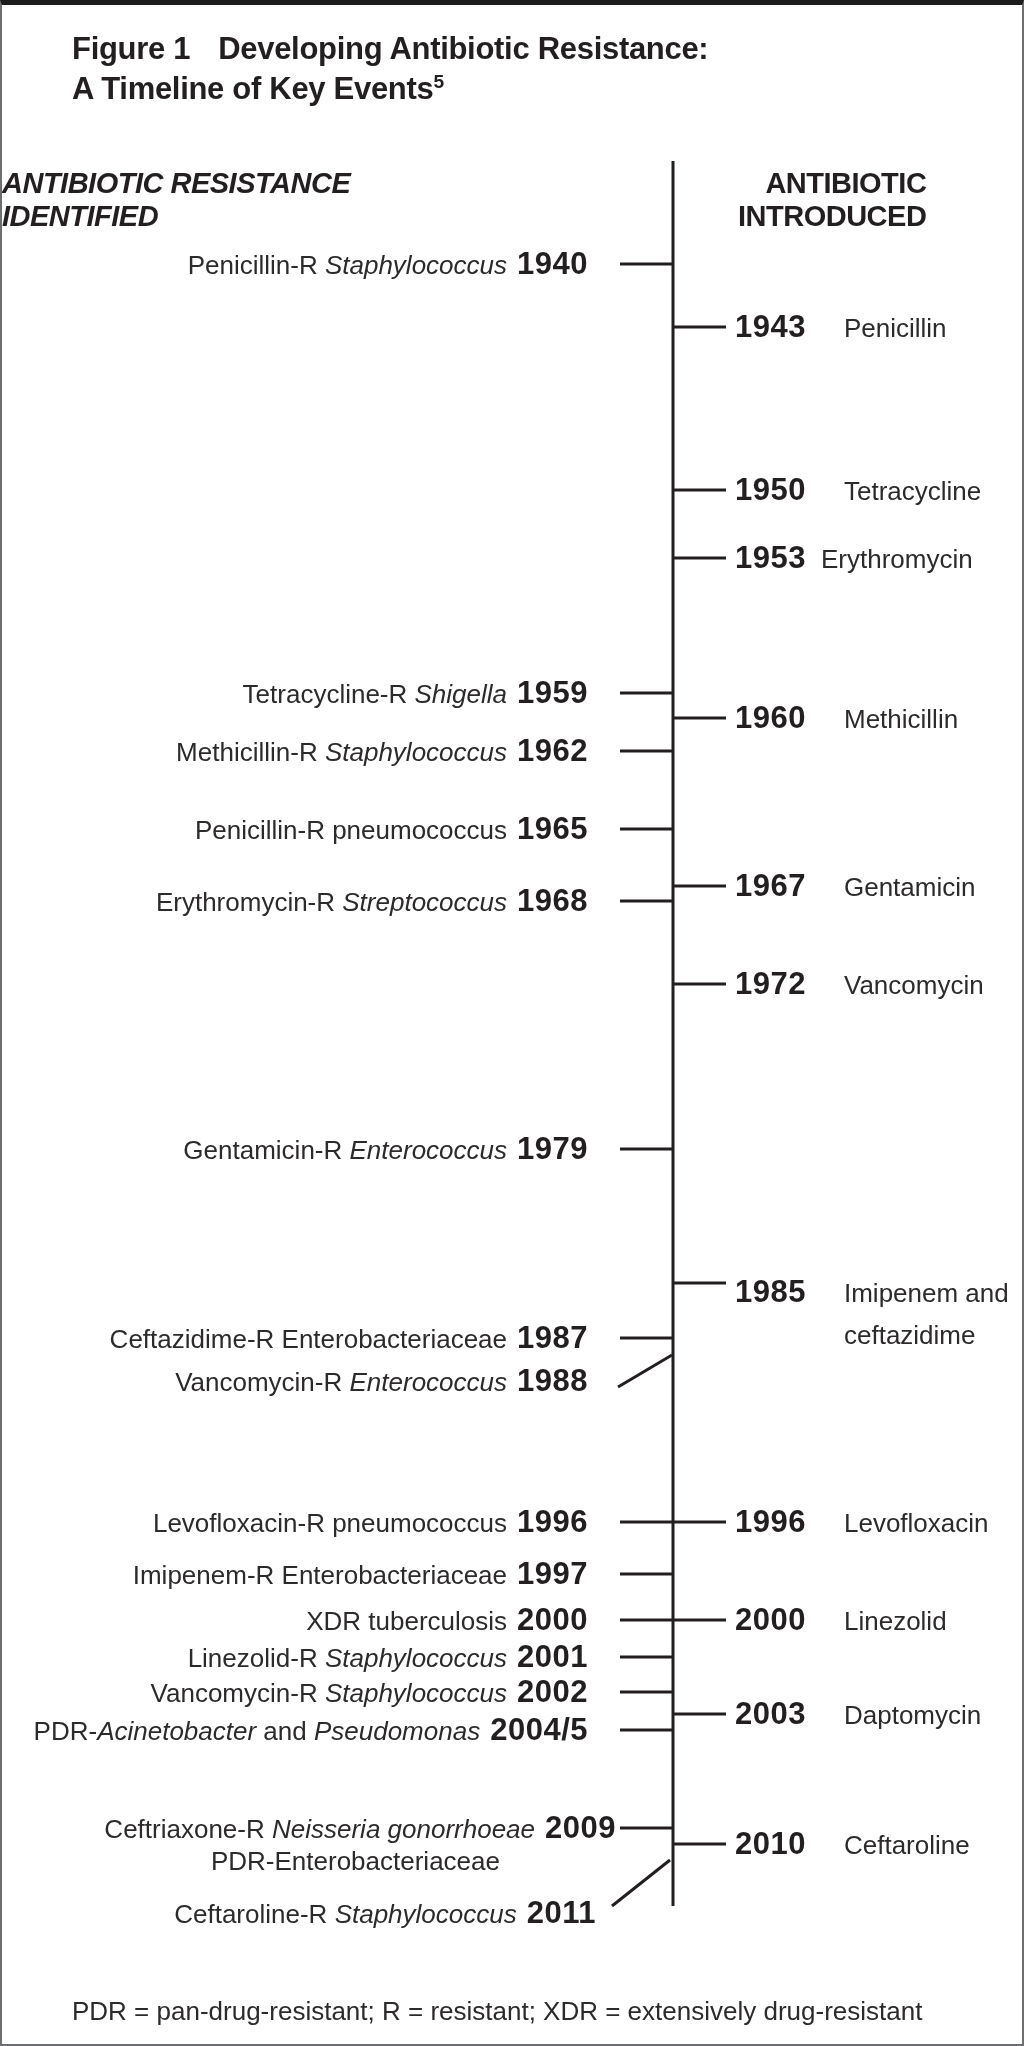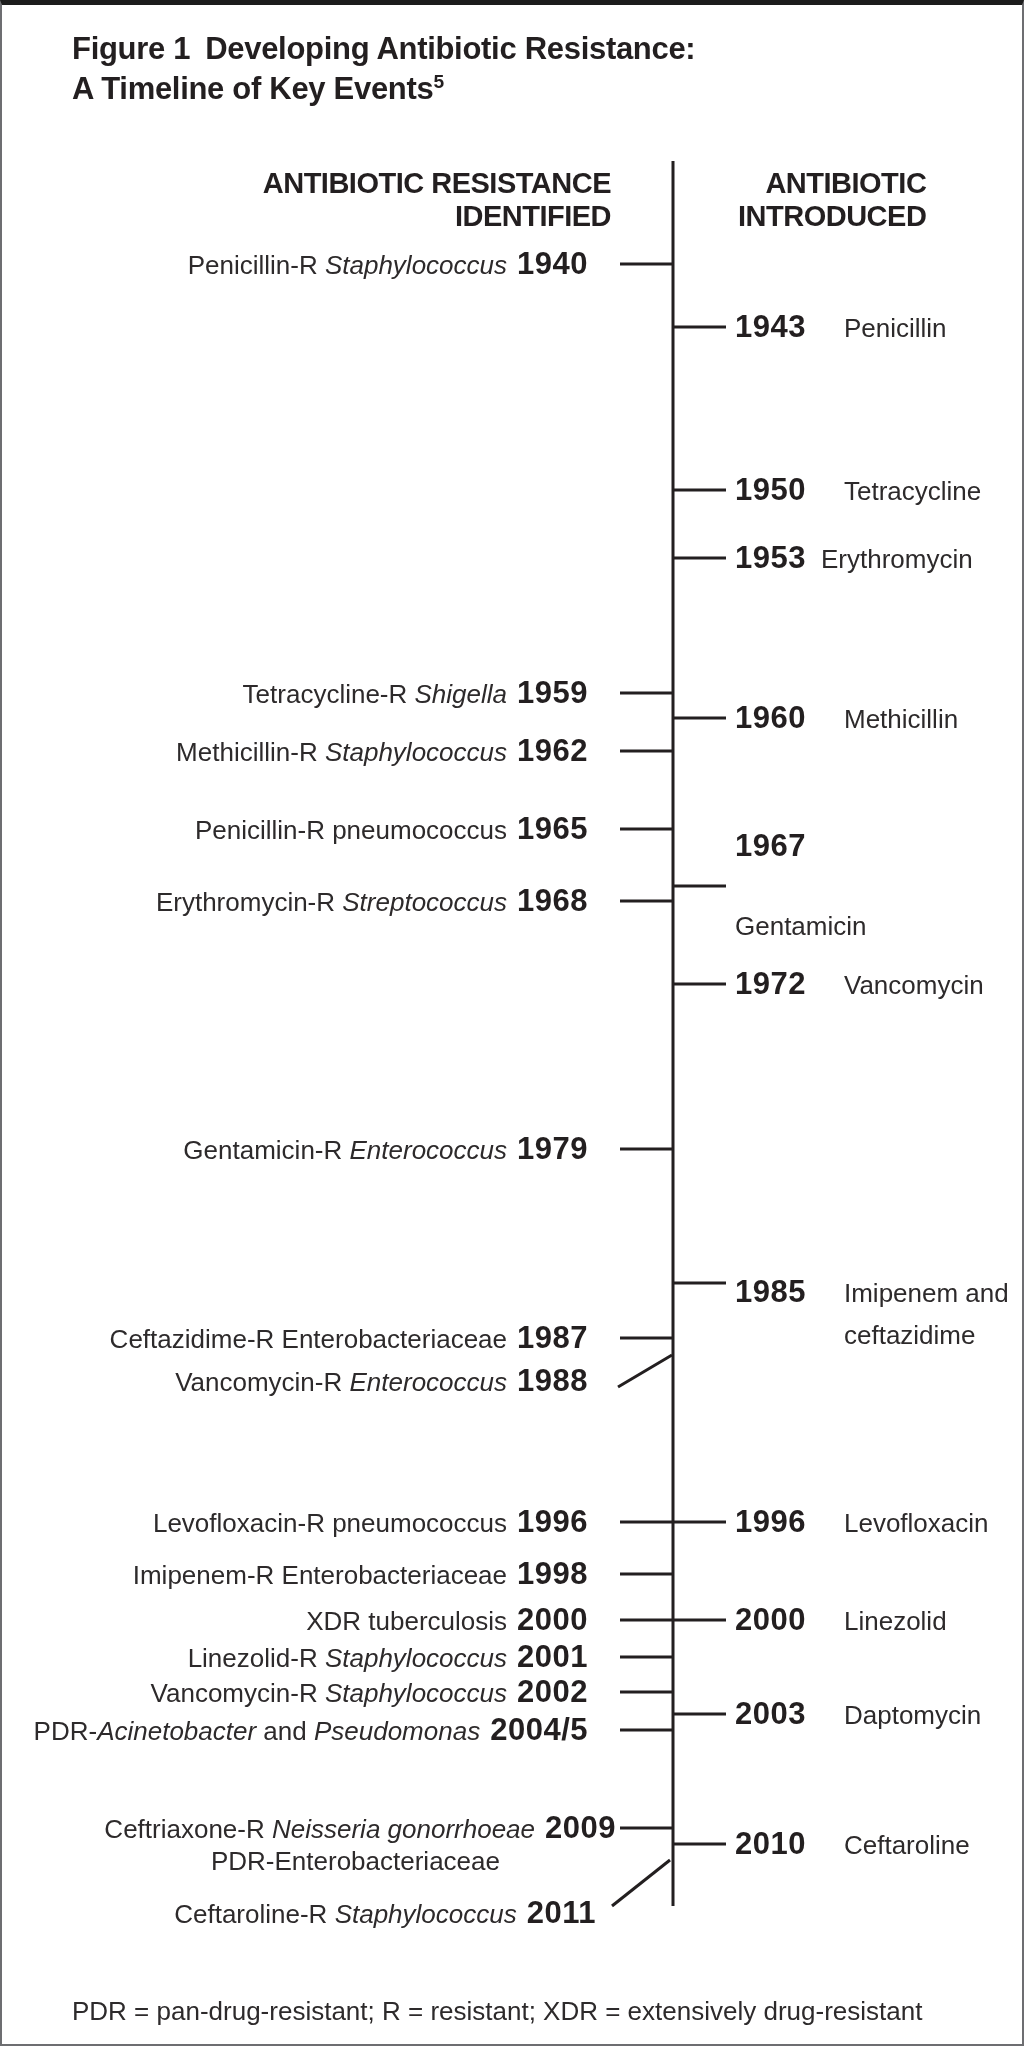--- a/index.html
+++ b/index.html
@@ -12,27 +12,27 @@
     border-top:5px solid #1c1c1c;
     font-family:"Liberation Sans", sans-serif;
     color:#231f20;
     overflow:hidden;
   }
   .figure-title{
     position:absolute;left:70px;top:24px;
     font-size:31px;font-weight:bold;line-height:40px;
     letter-spacing:-0.3px;white-space:nowrap;
   }
-  .figure-title .title-rest{margin-left:15px;}
+  .figure-title .title-rest{margin-left:28px;}
   .figure-title sup{font-size:62%;line-height:0;}
   .col-header{
     position:absolute;top:162px;
     font-weight:bold;font-size:29px;line-height:33px;letter-spacing:-0.5px;
   }
-  .col-header.left{left:0;width:609px;text-align:right;}
+  .col-header.left{left:0;width:609px;text-align:left;font-style:italic;}
   .col-header.right{left:736px;text-align:right;}
   #connector-svg{position:absolute;left:0;top:0;}
   .left-row{
     position:absolute;left:0;width:586px;
     display:flex;justify-content:flex-end;align-items:baseline;gap:10px;
     transform:translateY(-50%);white-space:nowrap;
   }
   .left-row .event-label{font-size:26px;line-height:34px;color:#2d2a2b;}
   .left-row .event-year{font-size:31px;font-weight:bold;line-height:34px;letter-spacing:0.5px;}
   .left-row.no-year{padding-right:88px;box-sizing:border-box;}
@@ -136,21 +136,21 @@
       <div class="left-row" style="top: 1376px;">
         <span class="event-label"><span>Vancomycin-R </span><span class="italic">Enterococcus</span></span>
         <span class="event-year">1988</span>
       </div>
       <div class="left-row" style="top: 1517px;">
         <span class="event-label"><span>Levofloxacin-R pneumococcus</span></span>
         <span class="event-year">1996</span>
       </div>
       <div class="left-row" style="top: 1569px;">
         <span class="event-label"><span>Imipenem-R Enterobacteriaceae</span></span>
-        <span class="event-year">1998</span>
+        <span class="event-year">1997</span>
       </div>
       <div class="left-row" style="top: 1615px;">
         <span class="event-label"><span>XDR tuberculosis</span></span>
         <span class="event-year">2000</span>
       </div>
       <div class="left-row" style="top: 1652px;">
         <span class="event-label"><span>Linezolid-R </span><span class="italic">Staphylococcus</span></span>
         <span class="event-year">2001</span>
       </div>
       <div class="left-row" style="top: 1687px;">
@@ -183,21 +183,21 @@
         <span class="drug">Tetracycline</span>
       </div>
       <div class="right-row" style="top: 553px; gap: 15px;">
         <span class="event-year">1953</span>
         <span class="drug">Erythromycin</span>
       </div>
       <div class="right-row" style="top: 713px;">
         <span class="event-year">1960</span>
         <span class="drug">Methicillin</span>
       </div>
-      <div class="right-row" style="top: 881px; flex-direction: column;">
+      <div class="right-row" style="top: 881px;">
         <span class="event-year">1967</span>
         <span class="drug">Gentamicin</span>
       </div>
       <div class="right-row" style="top: 979px;">
         <span class="event-year">1972</span>
         <span class="drug">Vancomycin</span>
       </div>
       <div class="right-row" style="top: 1308px;">
         <span class="event-year">1985</span>
         <span class="drug">Imipenem and

